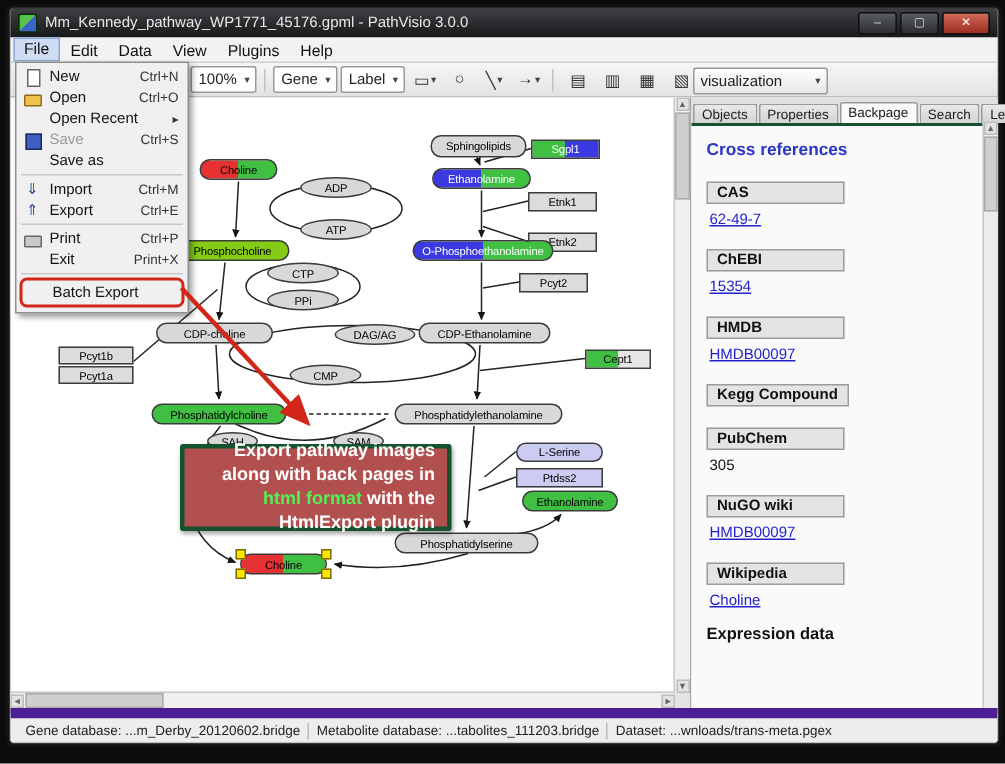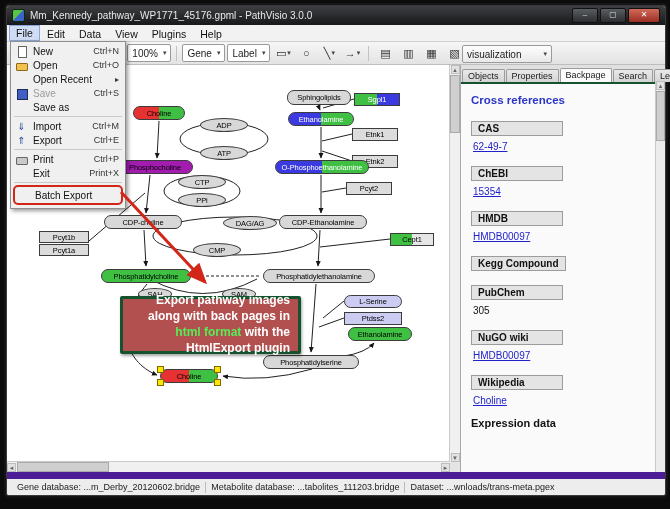--- a/index.html
+++ b/index.html
@@ -250,21 +250,21 @@
       </svg>
       <div id="nodes">
           <div class="pnode round" style="left: 280px; top: 25px; width: 64px; height: 15px; background: rgb(216, 216, 216);">Sphingolipids</div>
           <div class="pnode rect" style="left: 347px; top: 28px; width: 46px; height: 13px; background: linear-gradient(to right, rgb(63, 192, 67) 0px, rgb(63, 192, 67) 50%, rgb(58, 58, 224) 50%, rgb(58, 58, 224) 100%); color: rgb(255, 255, 255);">Sgpl1</div>
           <div class="pnode round" style="left: 126px; top: 41px; width: 52px; height: 14px; background: linear-gradient(to right, rgb(230, 50, 50) 0px, rgb(230, 50, 50) 50%, rgb(63, 192, 67) 50%, rgb(63, 192, 67) 100%);">Choline</div>
           <div class="pnode round" style="left: 281px; top: 47px; width: 66px; height: 14px; background: linear-gradient(to right, rgb(58, 58, 224) 0px, rgb(58, 58, 224) 50%, rgb(63, 192, 67) 50%, rgb(63, 192, 67) 100%); color: rgb(255, 255, 255);">Ethanolamine</div>
           <div class="pnode ellipse" style="left: 193px; top: 53px; width: 48px; height: 14px; background: rgb(216, 216, 216);">ADP</div>
           <div class="pnode rect" style="left: 345px; top: 63px; width: 46px; height: 13px; background: rgb(220, 220, 220);">Etnk1</div>
           <div class="pnode ellipse" style="left: 193px; top: 81px; width: 48px; height: 14px; background: rgb(216, 216, 216);">ATP</div>
           <div class="pnode rect" style="left: 345px; top: 90px; width: 46px; height: 13px; background: rgb(220, 220, 220);">Etnk2</div>
-          <div class="pnode round" style="left: 110px; top: 95px; width: 76px; height: 14px; background: #a21caf;">Phosphocholine</div>
+          <div class="pnode round" style="left: 110px; top: 95px; width: 76px; height: 14px; background: #84cc16;">Phosphocholine</div>
           <div class="pnode round" style="left: 268px; top: 95px; width: 94px; height: 14px; background: linear-gradient(to right, rgb(58, 58, 224) 0px, rgb(58, 58, 224) 50%, rgb(63, 192, 67) 50%, rgb(63, 192, 67) 100%); color: rgb(255, 255, 255);">O-Phosphoethanolamine</div>
           <div class="pnode ellipse" style="left: 171px; top: 110px; width: 48px; height: 14px; background: rgb(216, 216, 216);">CTP</div>
           <div class="pnode rect" style="left: 339px; top: 117px; width: 46px; height: 13px; background: rgb(220, 220, 220);">Pcyt2</div>
           <div class="pnode ellipse" style="left: 171px; top: 128px; width: 48px; height: 14px; background: rgb(216, 216, 216);">PPi</div>
           <div class="pnode round" style="left: 97px; top: 150px; width: 78px; height: 14px; background: rgb(216, 216, 216);">CDP-choline</div>
           <div class="pnode ellipse" style="left: 216px; top: 151px; width: 54px; height: 14px; background: rgb(216, 216, 216);">DAG/AG</div>
           <div class="pnode round" style="left: 272px; top: 150px; width: 88px; height: 14px; background: rgb(216, 216, 216);">CDP-Ethanolamine</div>
           <div class="pnode rect" style="left: 383px; top: 168px; width: 44px; height: 13px; background: linear-gradient(to right, rgb(63, 192, 67) 0px, rgb(63, 192, 67) 50%, rgb(230, 230, 230) 50%, rgb(230, 230, 230) 100%);">Cept1</div>
           <div class="pnode rect" style="left: 32px; top: 166px; width: 50px; height: 12px; background: rgb(220, 220, 220);">Pcyt1b</div>
           <div class="pnode rect" style="left: 32px; top: 179px; width: 50px; height: 12px; background: rgb(220, 220, 220);">Pcyt1a</div>

